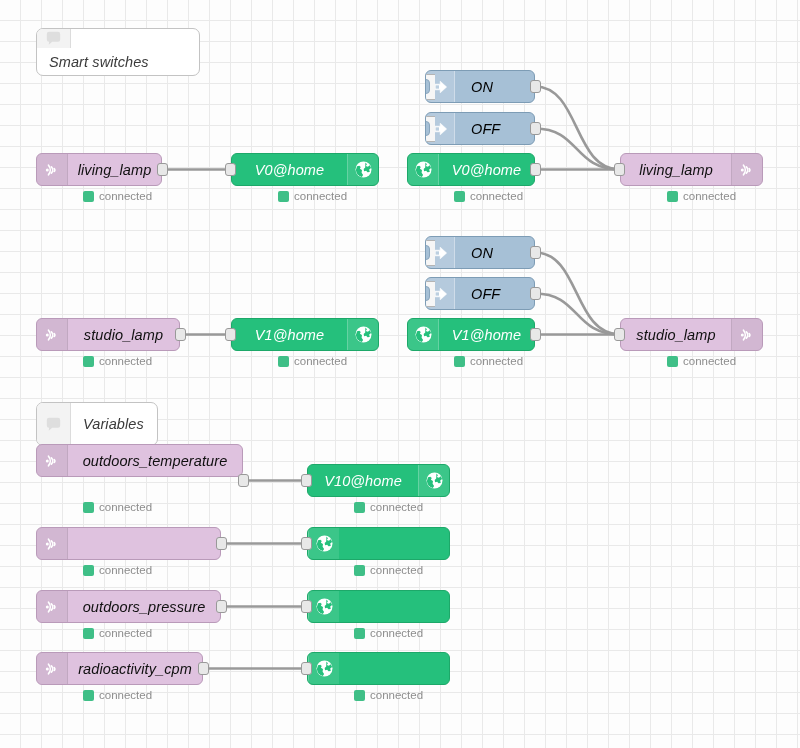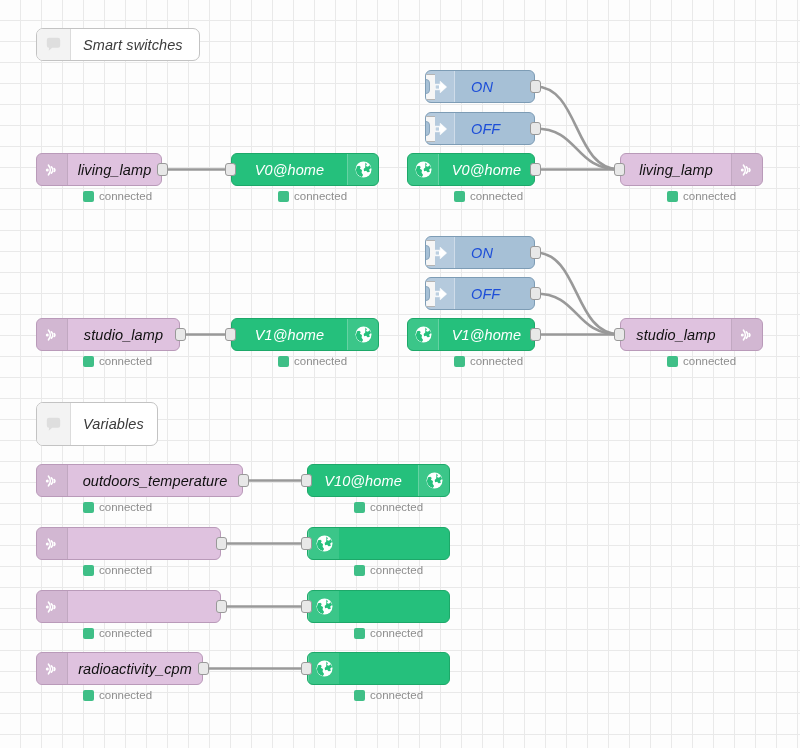--- a/index.html
+++ b/index.html
@@ -87,21 +87,21 @@
     background: rgba(255,255,255,0.10);
     border-left: 1px solid rgba(255,255,255,0.22);
   }
   
   .node.inject {
     background: #a3bfd4;
     background: #a6c0d6;
     border-color: #7d9cb5;
   }
   .node.inject .node-label {
-    color: #1d4ed8;
+    color: #000000;
     justify-content: flex-start;
     padding-left: 16px;
   }
   .node.inject .icon-box.left {
     background: rgba(255,255,255,0.17);
     border-right: 1px solid rgba(255,255,255,0.35);
     width: 28px;
   }
   .inject-btn {
     position: absolute;
@@ -191,21 +191,21 @@
       <path d="M180,334.5 C215,334.5 196,334.5 231,334.5" fill="none" stroke="#999999" stroke-width="2.6" stroke-linecap="round"></path>
       <path d="M535,252.5 C580,252.5 573.25,334.5 620,334.5" fill="none" stroke="#999999" stroke-width="2.6" stroke-linecap="round"></path>
       <path d="M535,293.5 C580,293.5 573.25,334.5 620,334.5" fill="none" stroke="#999999" stroke-width="2.6" stroke-linecap="round"></path>
       <path d="M535,334.5 C581.75,334.5 573.25,334.5 620,334.5" fill="none" stroke="#999999" stroke-width="2.6" stroke-linecap="round"></path>
       <path d="M243,480.5 C278.2,480.5 271.8,480.5 307,480.5" fill="none" stroke="#999999" stroke-width="2.6" stroke-linecap="round"></path>
       <path d="M221,543.5 C268.3,543.5 259.7,543.5 307,543.5" fill="none" stroke="#999999" stroke-width="2.6" stroke-linecap="round"></path>
       <path d="M221,606.5 C268.3,606.5 259.7,606.5 307,606.5" fill="none" stroke="#999999" stroke-width="2.6" stroke-linecap="round"></path>
       <path d="M203,668.5 C260.2,668.5 249.8,668.5 307,668.5" fill="none" stroke="#999999" stroke-width="2.6" stroke-linecap="round"></path>
     </svg>
   <div id="node-layer">
-      <div class="node comment" style="left: 36px; top: 28px; width: 164px; height: 33px;">
+      <div class="node comment" style="left: 36px; top: 28px; width: 164px; height: 48px; flex-direction: column;">
         <div class="icon-box left">
           <svg class="glyph" width="19" height="19" viewBox="0 0 20 20">
             <path d="M3 5.2 A2.2 2.2 0 0 1 5.2 3 L14.8 3 A2.2 2.2 0 0 1 17 5.2 L17 11.2 A2.2 2.2 0 0 1 14.8 13.4 L8.6 13.4 L5.0 16.6 L5.3 13.4 L5.2 13.4 A2.2 2.2 0 0 1 3 11.2 Z" fill="#dedede"></path>
           </svg>
         </div>
         <div class="node-label">Smart switches</div>
       </div>
       <div class="node comment" style="left: 36px; top: 402px; width: 122px; height: 44px;">
         <div class="icon-box left">
           <svg class="glyph" width="19" height="19" viewBox="0 0 20 20">
@@ -391,21 +391,21 @@
             </g>
             <circle cx="5.3" cy="10" r="1.5" fill="#ffffff"></circle>
           </svg>
         </div>
       </div>
       <div class="port" style="left: 614px; top: 328px;"></div>
       <div class="status" style="left: 627px; top: 355px;">
         <span class="dot"></span>
         <span class="txt">connected</span>
       </div>
-      <div class="node purple" style="left: 36px; top: 464px; width: 207px; height: 33px;">
+      <div class="node purple" style="left: 36px; top: 444px; width: 207px; height: 33px;">
         <div class="icon-box left">
           <svg class="glyph" width="20" height="20" viewBox="0 0 20 20">
             <g fill="none" stroke="#ffffff" stroke-width="1.7" stroke-linecap="round">
               <path d="M6.5 5.2 A 7.5 7.5 0 0 1 6.5 14.8"></path>
               <path d="M9.4 6.9 A 4.4 4.4 0 0 1 9.4 13.1"></path>
               <path d="M12.2 8.6 A 1.8 1.8 0 0 1 12.2 11.4"></path>
             </g>
             <circle cx="5.3" cy="10" r="1.5" fill="#ffffff"></circle>
           </svg>
         </div>
@@ -466,20 +466,21 @@
         <div class="icon-box left">
           <svg class="glyph" width="20" height="20" viewBox="0 0 20 20">
             <g fill="none" stroke="#ffffff" stroke-width="1.7" stroke-linecap="round">
               <path d="M6.5 5.2 A 7.5 7.5 0 0 1 6.5 14.8"></path>
               <path d="M9.4 6.9 A 4.4 4.4 0 0 1 9.4 13.1"></path>
               <path d="M12.2 8.6 A 1.8 1.8 0 0 1 12.2 11.4"></path>
             </g>
             <circle cx="5.3" cy="10" r="1.5" fill="#ffffff"></circle>
           </svg>
         </div>
+        <div class="node-label">outdoors_pressure</div>
       </div>
       <div class="port" style="left: 216px; top: 600px;"></div>
       <div class="status" style="left: 43px; top: 627px;">
         <span class="dot"></span>
         <span class="txt">connected</span>
       </div>
       <div class="node green" style="left: 307px; top: 590px; width: 143px; height: 33px;">
         <div class="icon-box right">
           <svg class="glyph" width="19" height="19" viewBox="0 0 20 20">
             <circle cx="10" cy="10" r="8.4" fill="#ffffff"></circle>

